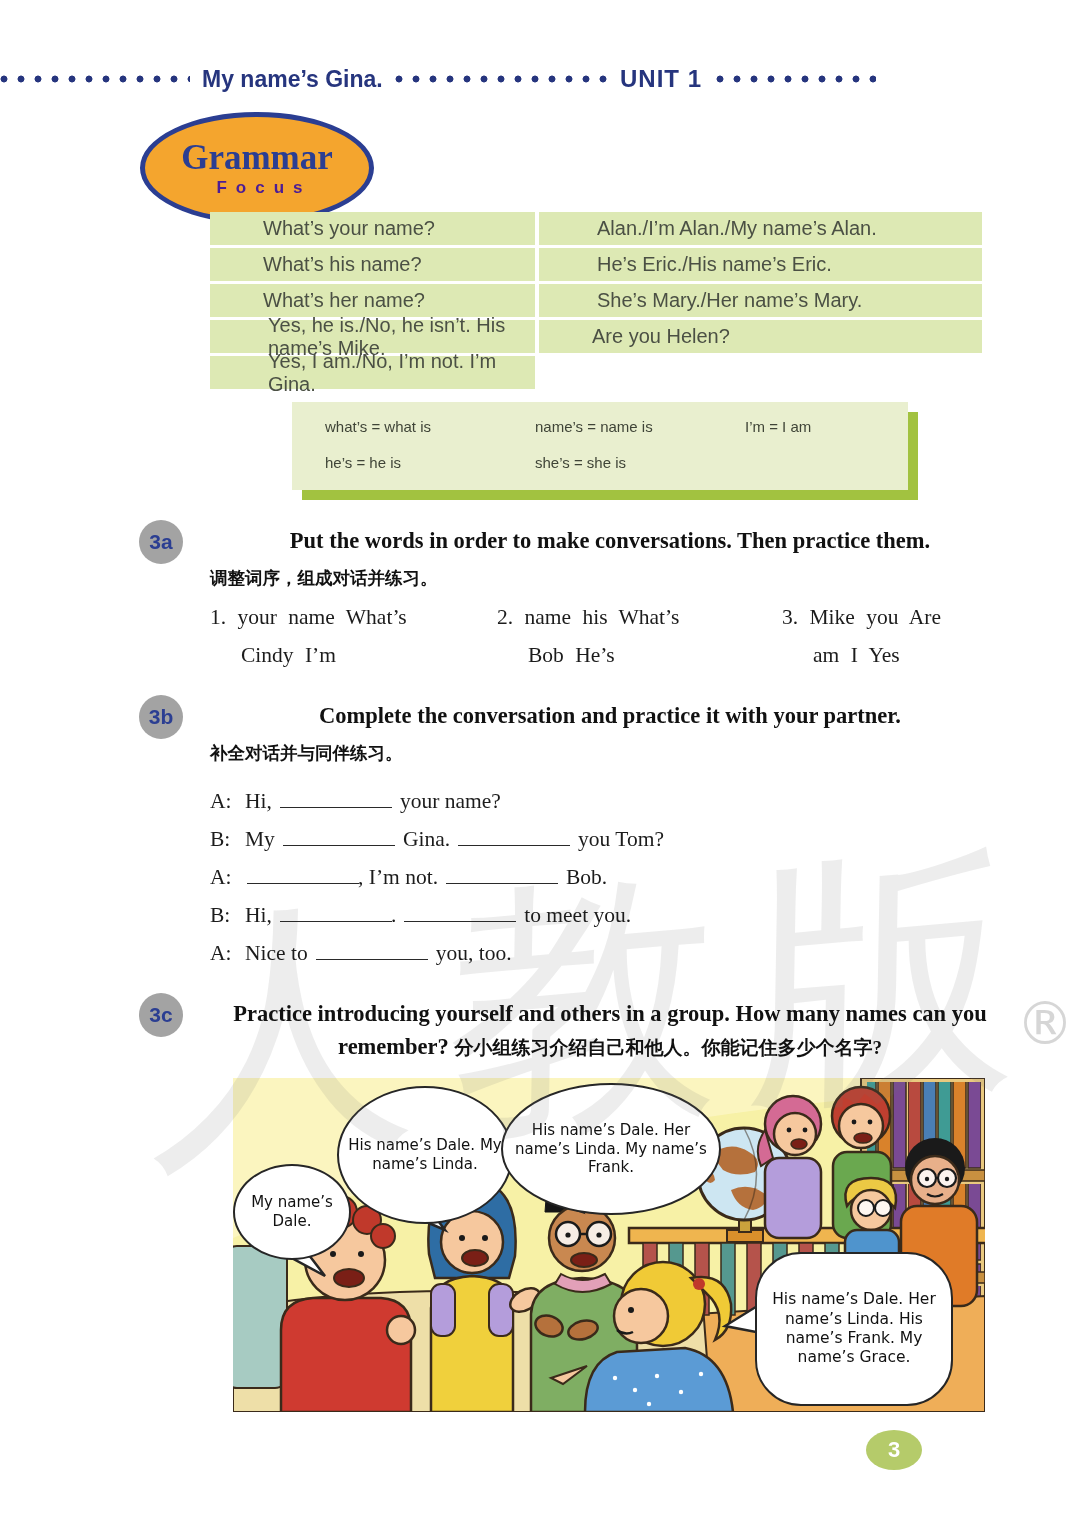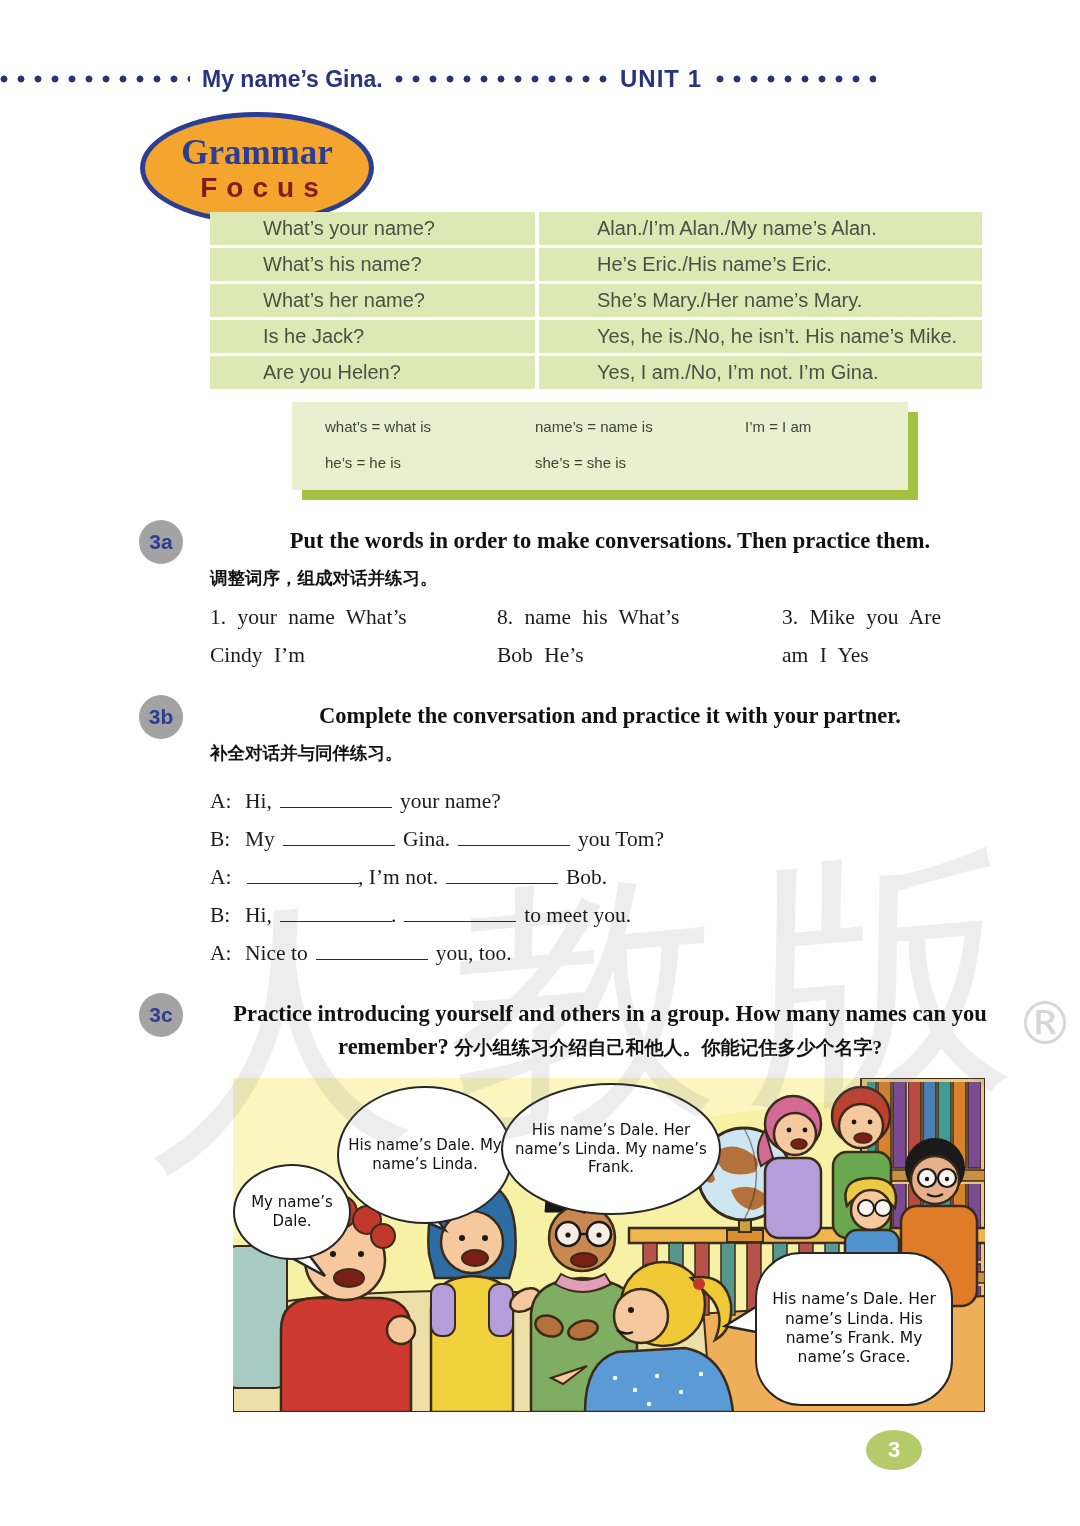--- a/index.html
+++ b/index.html
@@ -13,21 +13,21 @@
   .dots-l{width:190px;}
   .dots-m{flex:1;margin:0 12px;}
   .dots-r{width:160px;margin-left:14px;}
   .h-title{font-family:"Liberation Sans",sans-serif;font-weight:700;font-size:23px;color:#26357e;margin-left:12px;white-space:nowrap;}
   .h-unit{font-family:"Liberation Sans",sans-serif;font-weight:800;font-size:24px;letter-spacing:1px;color:#26357e;white-space:nowrap;}
 
   
   .gf-ellipse{position:absolute;left:140px;top:112px;width:224px;height:102px;background:#f4a52e;
       border:5px solid #2b3e92;border-radius:50%;z-index:3;display:flex;flex-direction:column;align-items:center;justify-content:center;}
   .gf1{font-family:"Liberation Serif",serif;font-weight:700;font-size:35px;color:#2b3e92;line-height:1;}
-  .gf2{font-family:"Liberation Sans",sans-serif;font-weight:800;font-size:28px;letter-spacing:9px;color:#7f1d1d;line-height:1;margin-top:4px;margin-left:14px;}
+  .gf2{font-family:"Liberation Sans",sans-serif;font-weight:800;font-size:17px;letter-spacing:9px;color:#4c1d95;line-height:1;margin-top:4px;margin-left:14px;}
 
   
   .gtable{position:absolute;left:210px;top:212px;width:772px;z-index:3;display:grid;grid-template-columns:325px 1fr;gap:3px 4px;}
   .gtable .cell{background:#dde9b4;height:33px;display:flex;align-items:center;
       font-family:"Liberation Sans",sans-serif;font-size:20px;color:#4b5044;}
   .gtable .q{padding-left:53px;}
   .gtable .a{padding-left:58px;}
 
   
   .gbox{position:absolute;left:292px;top:402px;width:616px;height:88px;background:#e9efcf;
@@ -43,21 +43,21 @@
   .b3a{top:520px;} .b3b{top:695px;} .b3c{top:993px;}
   .sec-title{position:absolute;left:210px;z-index:3;font-weight:700;font-size:22.5px;color:#111;width:800px;line-height:33px;text-align:center;}
   .t3a{top:524px;} .t3b{top:699px;} .t3c{top:997px;}
   .sec-zh{position:absolute;left:210px;z-index:3;font-weight:700;font-size:17.5px;color:#111;}
   .z3a{top:566px;} .z3b{top:741px;}
   .zh-inline{font-size:19px;}
 
   
   .items3a{position:absolute;left:210px;top:598px;width:760px;z-index:3;display:grid;grid-template-columns:287px 285px 1fr;}
   .item .l1{font-size:21.5px;word-spacing:6px;line-height:38px;white-space:nowrap;}
-  .item .l2{font-size:21.5px;word-spacing:6px;line-height:38px;white-space:nowrap;}
+  .item .l2{font-size:21.5px;word-spacing:6px;line-height:38px;margin-left:31px;white-space:nowrap;}
 
   
   .dialog{position:absolute;left:210px;top:782px;z-index:3;font-size:21.5px;line-height:38px;}
   .dline{white-space:nowrap;}
   .speaker{display:inline-block;min-width:32px;}
   .seg{margin:4px 3px;}
   .seg.punct{margin-left:-6px;}
   .blank{display:inline-block;width:112px;height:20px;border-bottom:1.6px solid #2a2a2a;margin:0 5px;vertical-align:baseline;}
 
   
@@ -102,21 +102,20 @@
     <div class="gf2">Focus</div>
   </div>
 
   <div class="gtable" id="gtable">
       <div class="cell q">What’s your name?</div>
       <div class="cell a">Alan./I’m Alan./My name’s Alan.</div>
       <div class="cell q">What’s his name?</div>
       <div class="cell a">He’s Eric./His name’s Eric.</div>
       <div class="cell q">What’s her name?</div>
       <div class="cell a">She’s Mary./Her name’s Mary.</div>
-      <div class="cell q">Is he Jack?</div>
       <div class="cell a">Yes, he is./No, he isn’t. His name’s Mike.</div>
       <div class="cell q">Are you Helen?</div>
       <div class="cell a">Yes, I am./No, I’m not. I’m Gina.</div>
     </div>
 
   <div class="gbox">
     <span class="c11">what’s = what is</span>
     <span class="c12">name’s = name is</span>
     <span class="c13">I’m = I am</span>
     <span class="c21">he’s = he is</span>
@@ -125,21 +124,21 @@
 
   <div class="badge b3a">3a</div>
   <div class="sec-title t3a">Put the words in order to make conversations. Then practice them.</div>
   <div class="sec-zh z3a">调整词序，组成对话并练习。</div>
   <div class="items3a" id="items3a">
       <div class="item">
         <div class="l1">1. your name What’s</div>
         <div class="l2">Cindy I’m</div>
       </div>
       <div class="item">
-        <div class="l1">8. name his What’s</div>
+        <div class="l1">2. name his What’s</div>
         <div class="l2">Bob He’s</div>
       </div>
       <div class="item">
         <div class="l1">3. Mike you Are</div>
         <div class="l2">am I Yes</div>
       </div>
     </div>
 
   <div class="badge b3b">3b</div>
   <div class="sec-title t3b">Complete the conversation and practice it with your partner.</div>

